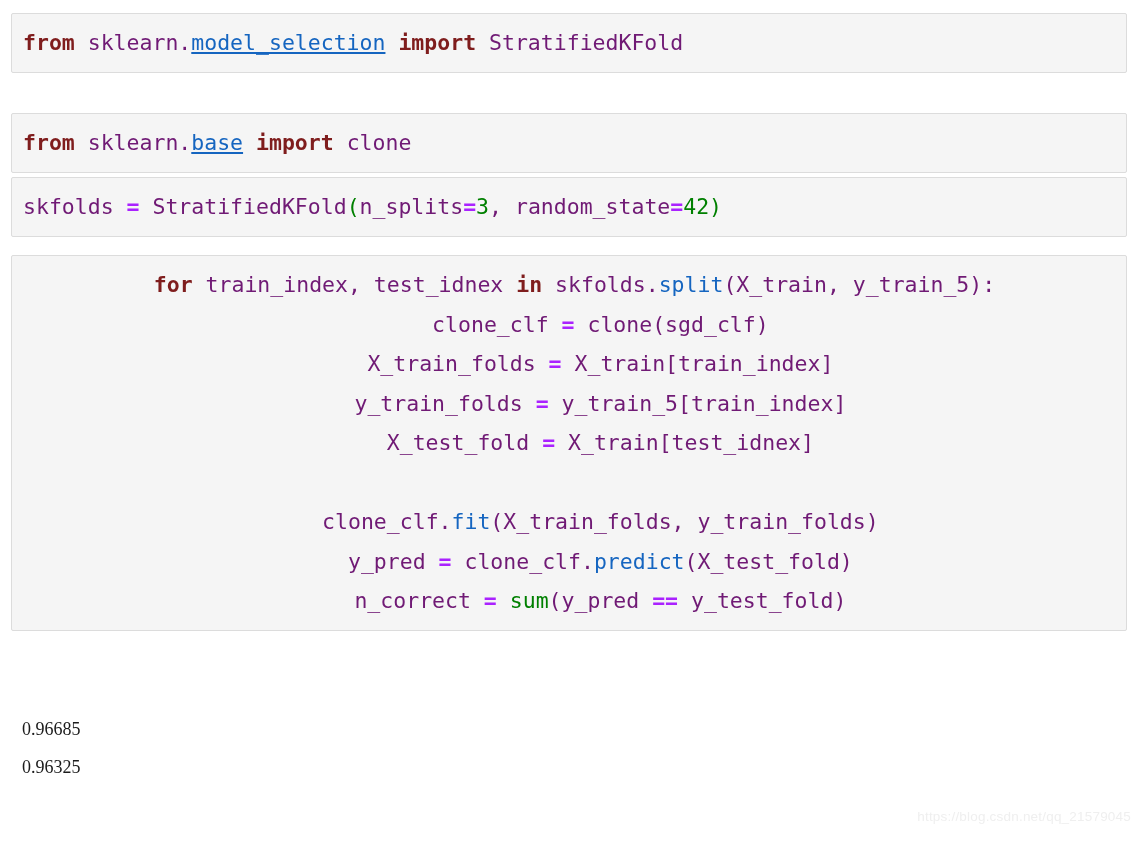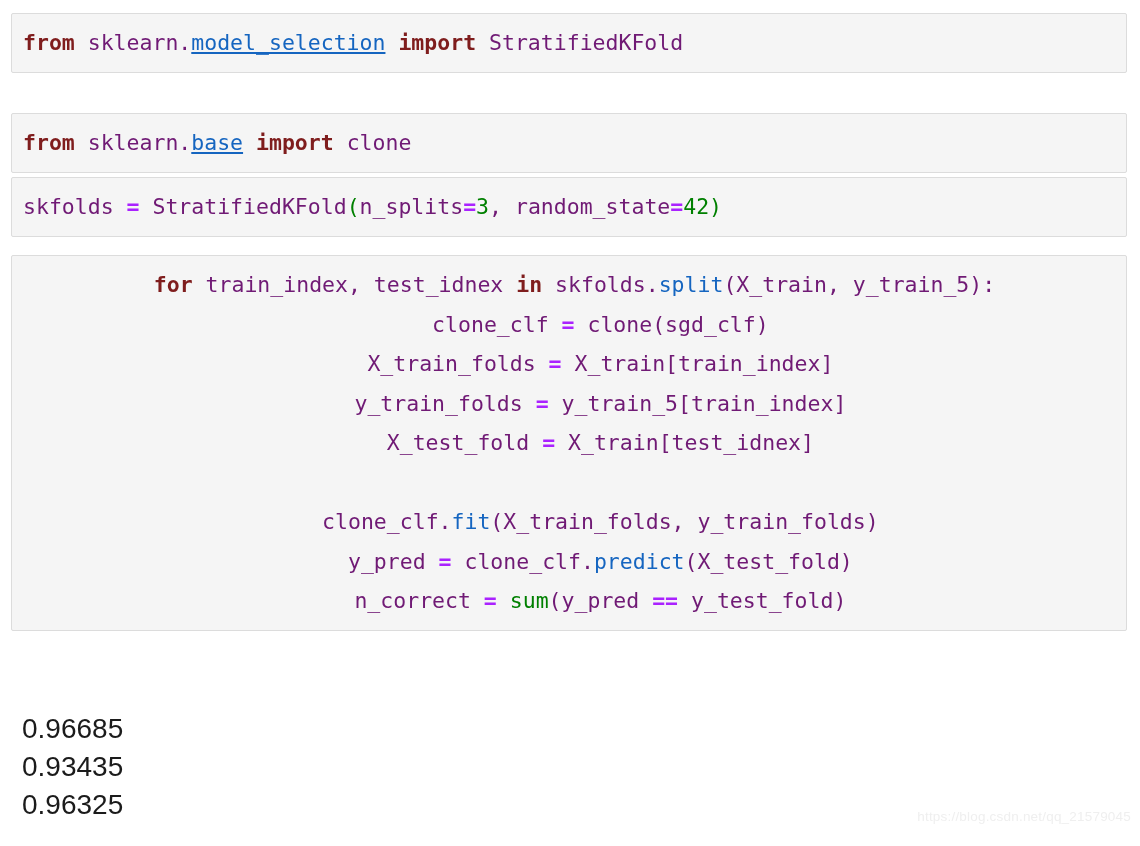--- a/index.html
+++ b/index.html
@@ -58,22 +58,22 @@
   .paren-g{ color: #008000; }                      
   .plain  { color: #701a75; }
 
   #output {
     position: absolute;
     left: 22px;
     top: 710px;
     width: 800px;
   }
   .out-line {
-    font-family: Liberation Sans, sans-serif;
-    font-size: 28px;
+    font-family: Liberation Serif, serif;
+    font-size: 18px;
     line-height: 38px;
     color: #1b1b1b;
     white-space: pre;
   }
 
   #watermark {
     position: absolute;
     right: 9px;
     bottom: 22px;
     font-family: "Liberation Sans", sans-serif;
@@ -107,19 +107,18 @@
         <div class="code-line"><span class="plain">    X_test_fold </span><span class="op">=</span><span class="plain"> X_train[test_idnex]</span></div>
         <div class="code-line blank"></div>
         <div class="code-line"><span class="plain">    clone_clf.</span><span class="fn">fit</span><span class="plain">(X_train_folds, y_train_folds)</span></div>
         <div class="code-line"><span class="plain">    y_pred </span><span class="op">=</span><span class="plain"> clone_clf.</span><span class="fn">predict</span><span class="plain">(X_test_fold)</span></div>
         <div class="code-line"><span class="plain">    n_correct </span><span class="op">=</span><span class="plain"> </span><span class="builtin">sum</span><span class="plain">(y_pred </span><span class="op">==</span><span class="plain"> y_test_fold)</span></div>
       </div>
     </div>
 
   <div id="output">
       <div class="out-line">0.96685</div>
-      <div class="out-line">0.93435</div>
       <div class="out-line">0.96325</div>
     </div>
 
   <div id="watermark">https://blog.csdn.net/qq_21579045</div>
 
 </div>
 
 </body></html>

